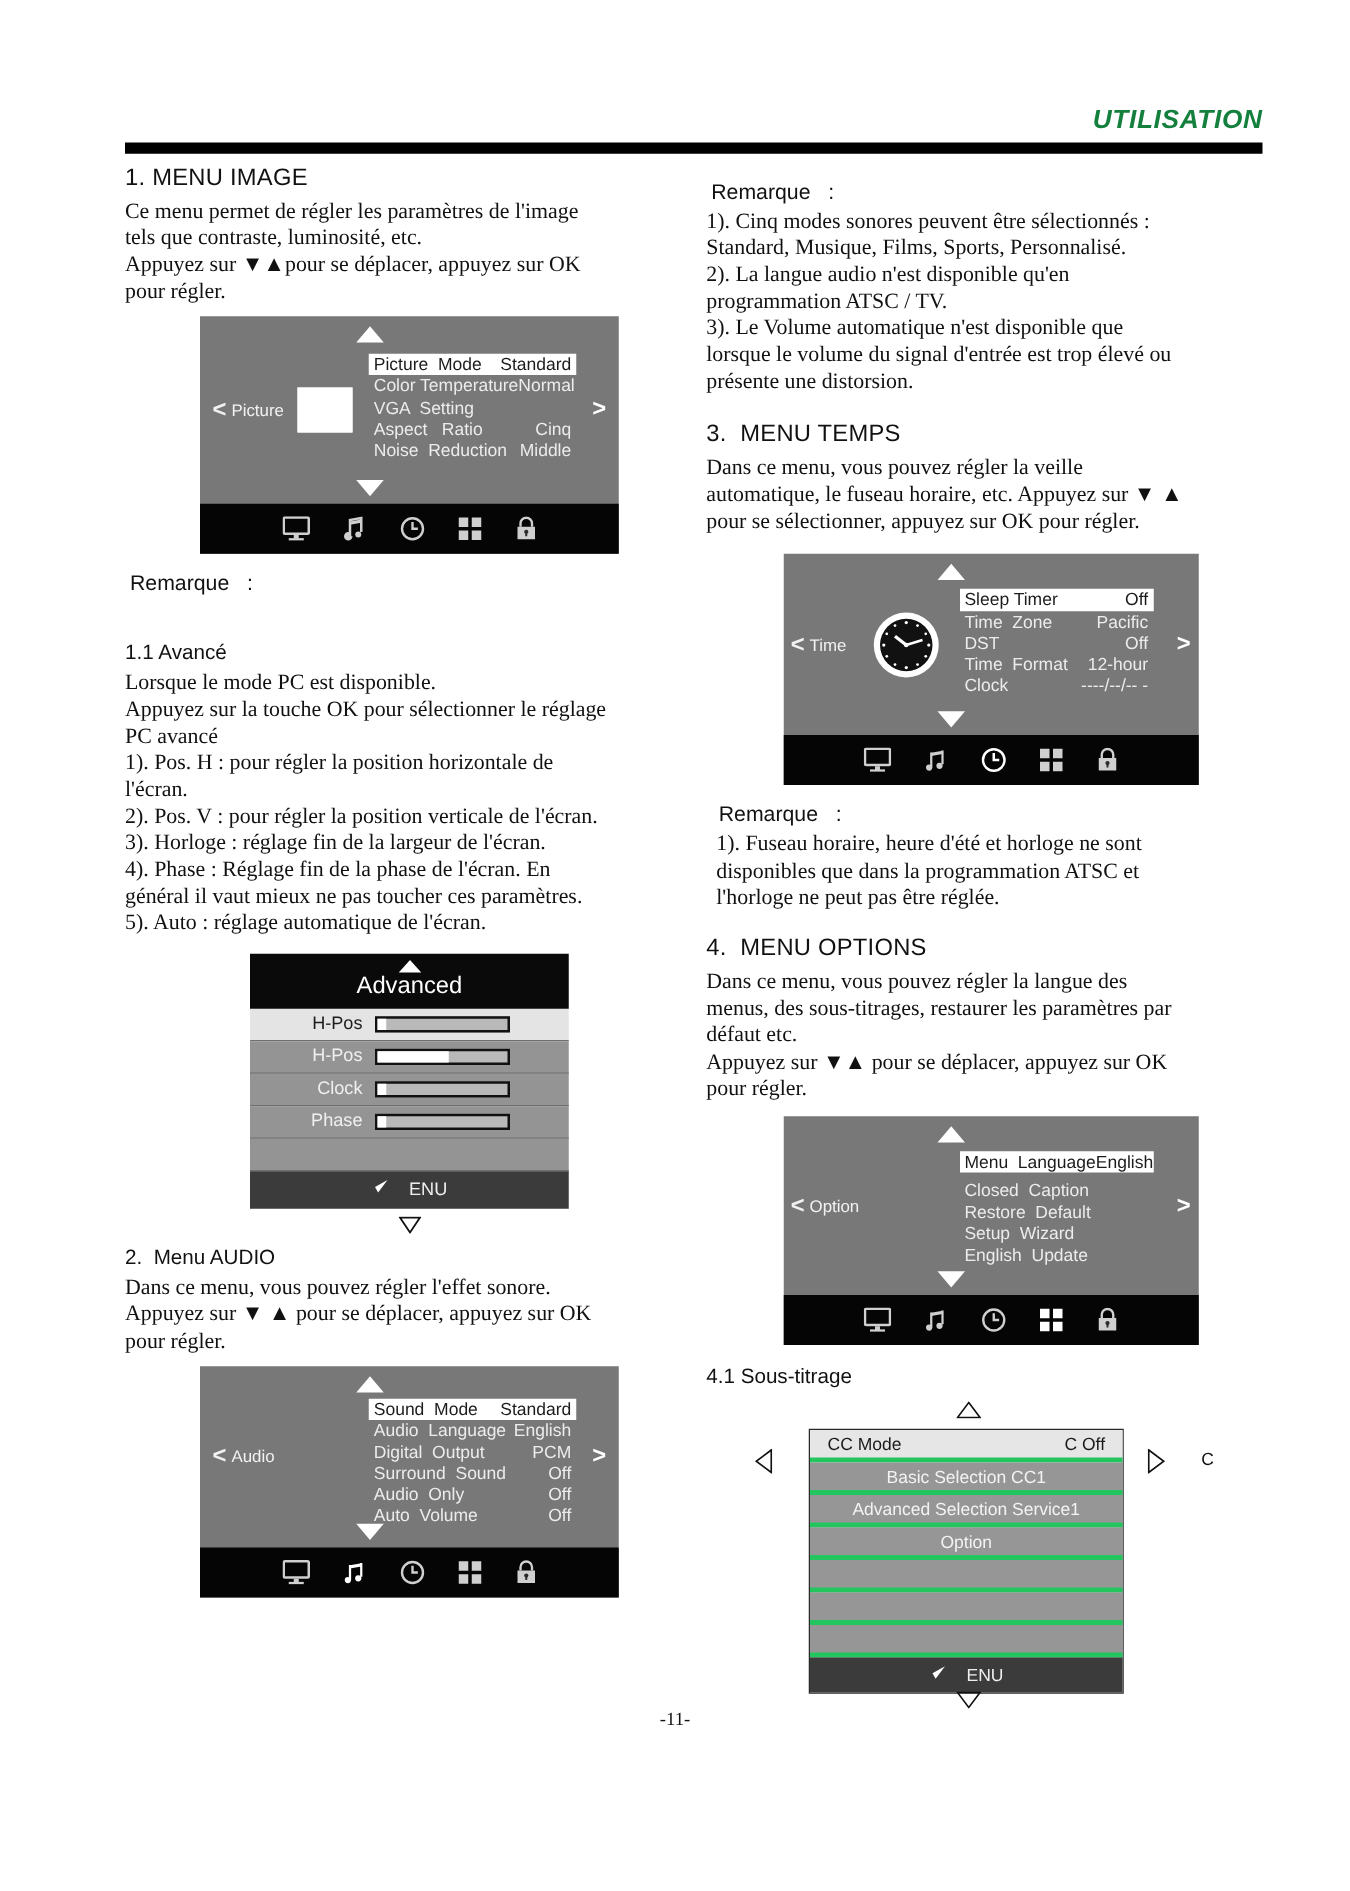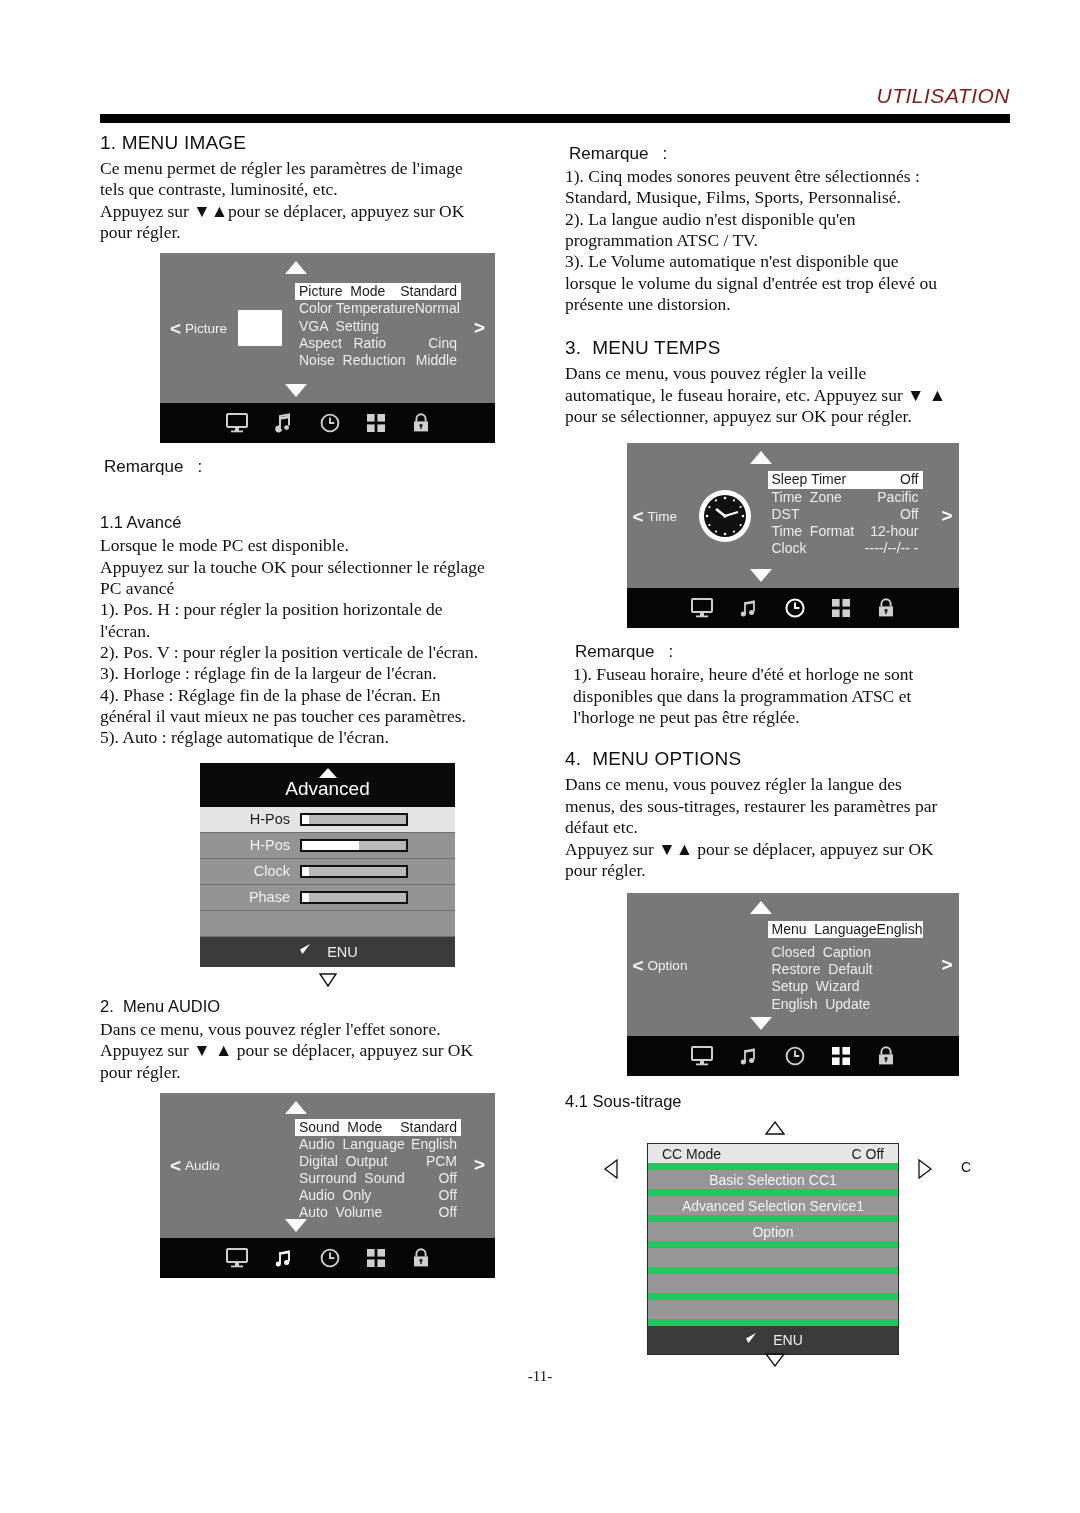--- a/index.html
+++ b/index.html
@@ -12,23 +12,23 @@
     position:relative;
     overflow:hidden;
   }
 
   .page { position:absolute; inset:0; }
 
   
   .hdr-title {
     position:absolute; right:70px; top:84px;
     font-family:"Liberation Sans", sans-serif;
-    font-weight:normal; font-style:italic;
+    font-weight:bold; font-style:italic;
     font-size:21px; letter-spacing:0.5px;
-    color:#7f1d1d;
+    color:#15803d;
   }
   .hdr-rule {
     position:absolute; left:100px; top:114px;
     width:910px; height:9px; background:#000;
   }
 
   
   .col { position:absolute; top:132px; width:455px; }
   .col-left  { left:100px; }
   .col-right { left:565px; }
@@ -153,21 +153,21 @@
   
   .ccwrap { position:relative; width:100%; height:255px; }
   .cc {
     position:absolute; left:82px; top:22px; width:252px;
     font-family:"Liberation Sans", sans-serif;
     border:1px solid #2a2a2a;
   }
   .cc-row {
     height:26px; display:flex; align-items:center;
     background:#969696; color:#f3f3f3; font-size:14px;
-    border-bottom:7px solid #22c55e;
+    border-bottom:4px solid #22c55e;
     justify-content:center;
   }
   .cc-row.sel { background:#e6e6e6; color:#1a1a1a; justify-content:space-between; padding:0 14px; }
   .cc-foot {
     background:#3b3b3b; color:#eee; height:28px;
     display:flex; align-items:center; justify-content:center; gap:14px;
     font-size:14px;
   }
   .cc-left-arrow { position:absolute; left:38px; top:38px; }
   .cc-right-arrow { position:absolute; left:352px; top:38px; }

